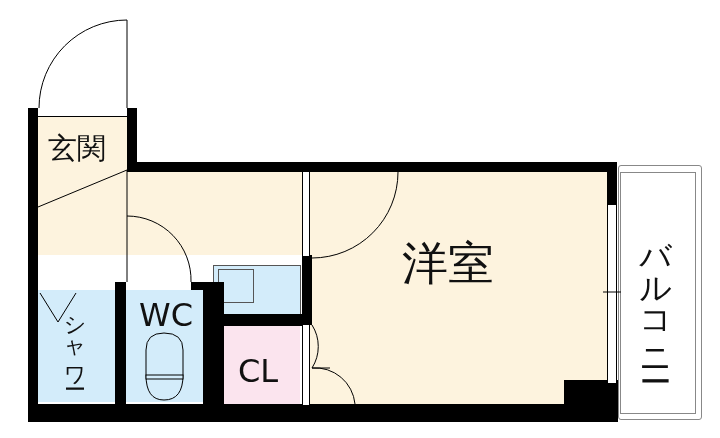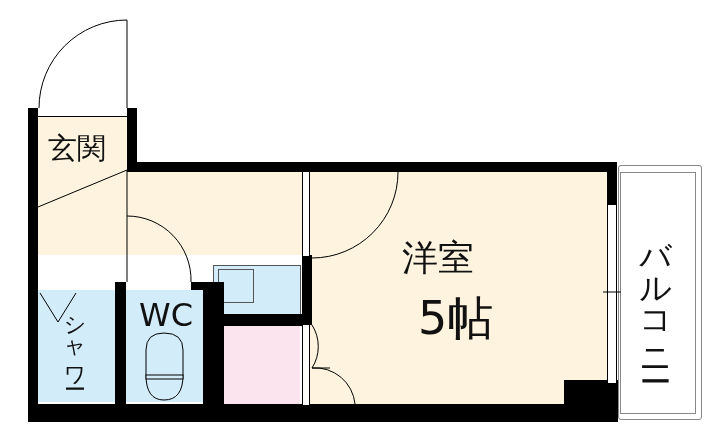--- a/index.html
+++ b/index.html
@@ -67,18 +67,18 @@
 
     <polyline points="40,293 58,322 76,293" fill="none" stroke="#000" stroke-width="1"></polyline>
 
     <line x1="603" y1="292" x2="621" y2="292" stroke="#000" stroke-width="1"></line>
 
     <path d="M146 375 L146 350 Q146 333 164 333 Q183 333 183 350 L183 375 Q183 400 164 400 Q146 400 146 375 Z" fill="#d3ecfa" stroke="#000" stroke-width="1"></path>
     <rect x="146" y="375" width="37" height="4" fill="#d3ecfa" stroke="#000" stroke-width="1"></rect>
   </svg>
 
   <span class="lbl" style="left:48px;top:134px;font-size:29px;">玄関</span>
-  <span class="lbl" style="left:402px;top:240px;font-size:36px;">洋室</span>
-  <span class="lbl" style="left:418px;top:295px;font-size:46px;">5帖</span>
+  <span class="lbl" style="left:402px;top:240px;font-size:46px;">洋室</span>
   <span class="lbl vert" style="left:64px;top:302px;font-size:22px;">シャワー</span>
   <span class="lbl" style="left:139px;top:299px;font-size:32px;">WC</span>
+  <span class="lbl" style="left:238px;top:355px;font-size:32px;">CL</span>
   <span class="lbl vert" style="left:640px;top:220px;font-size:32px;">バルコニー</span>
 </div>
 
 </body></html>

